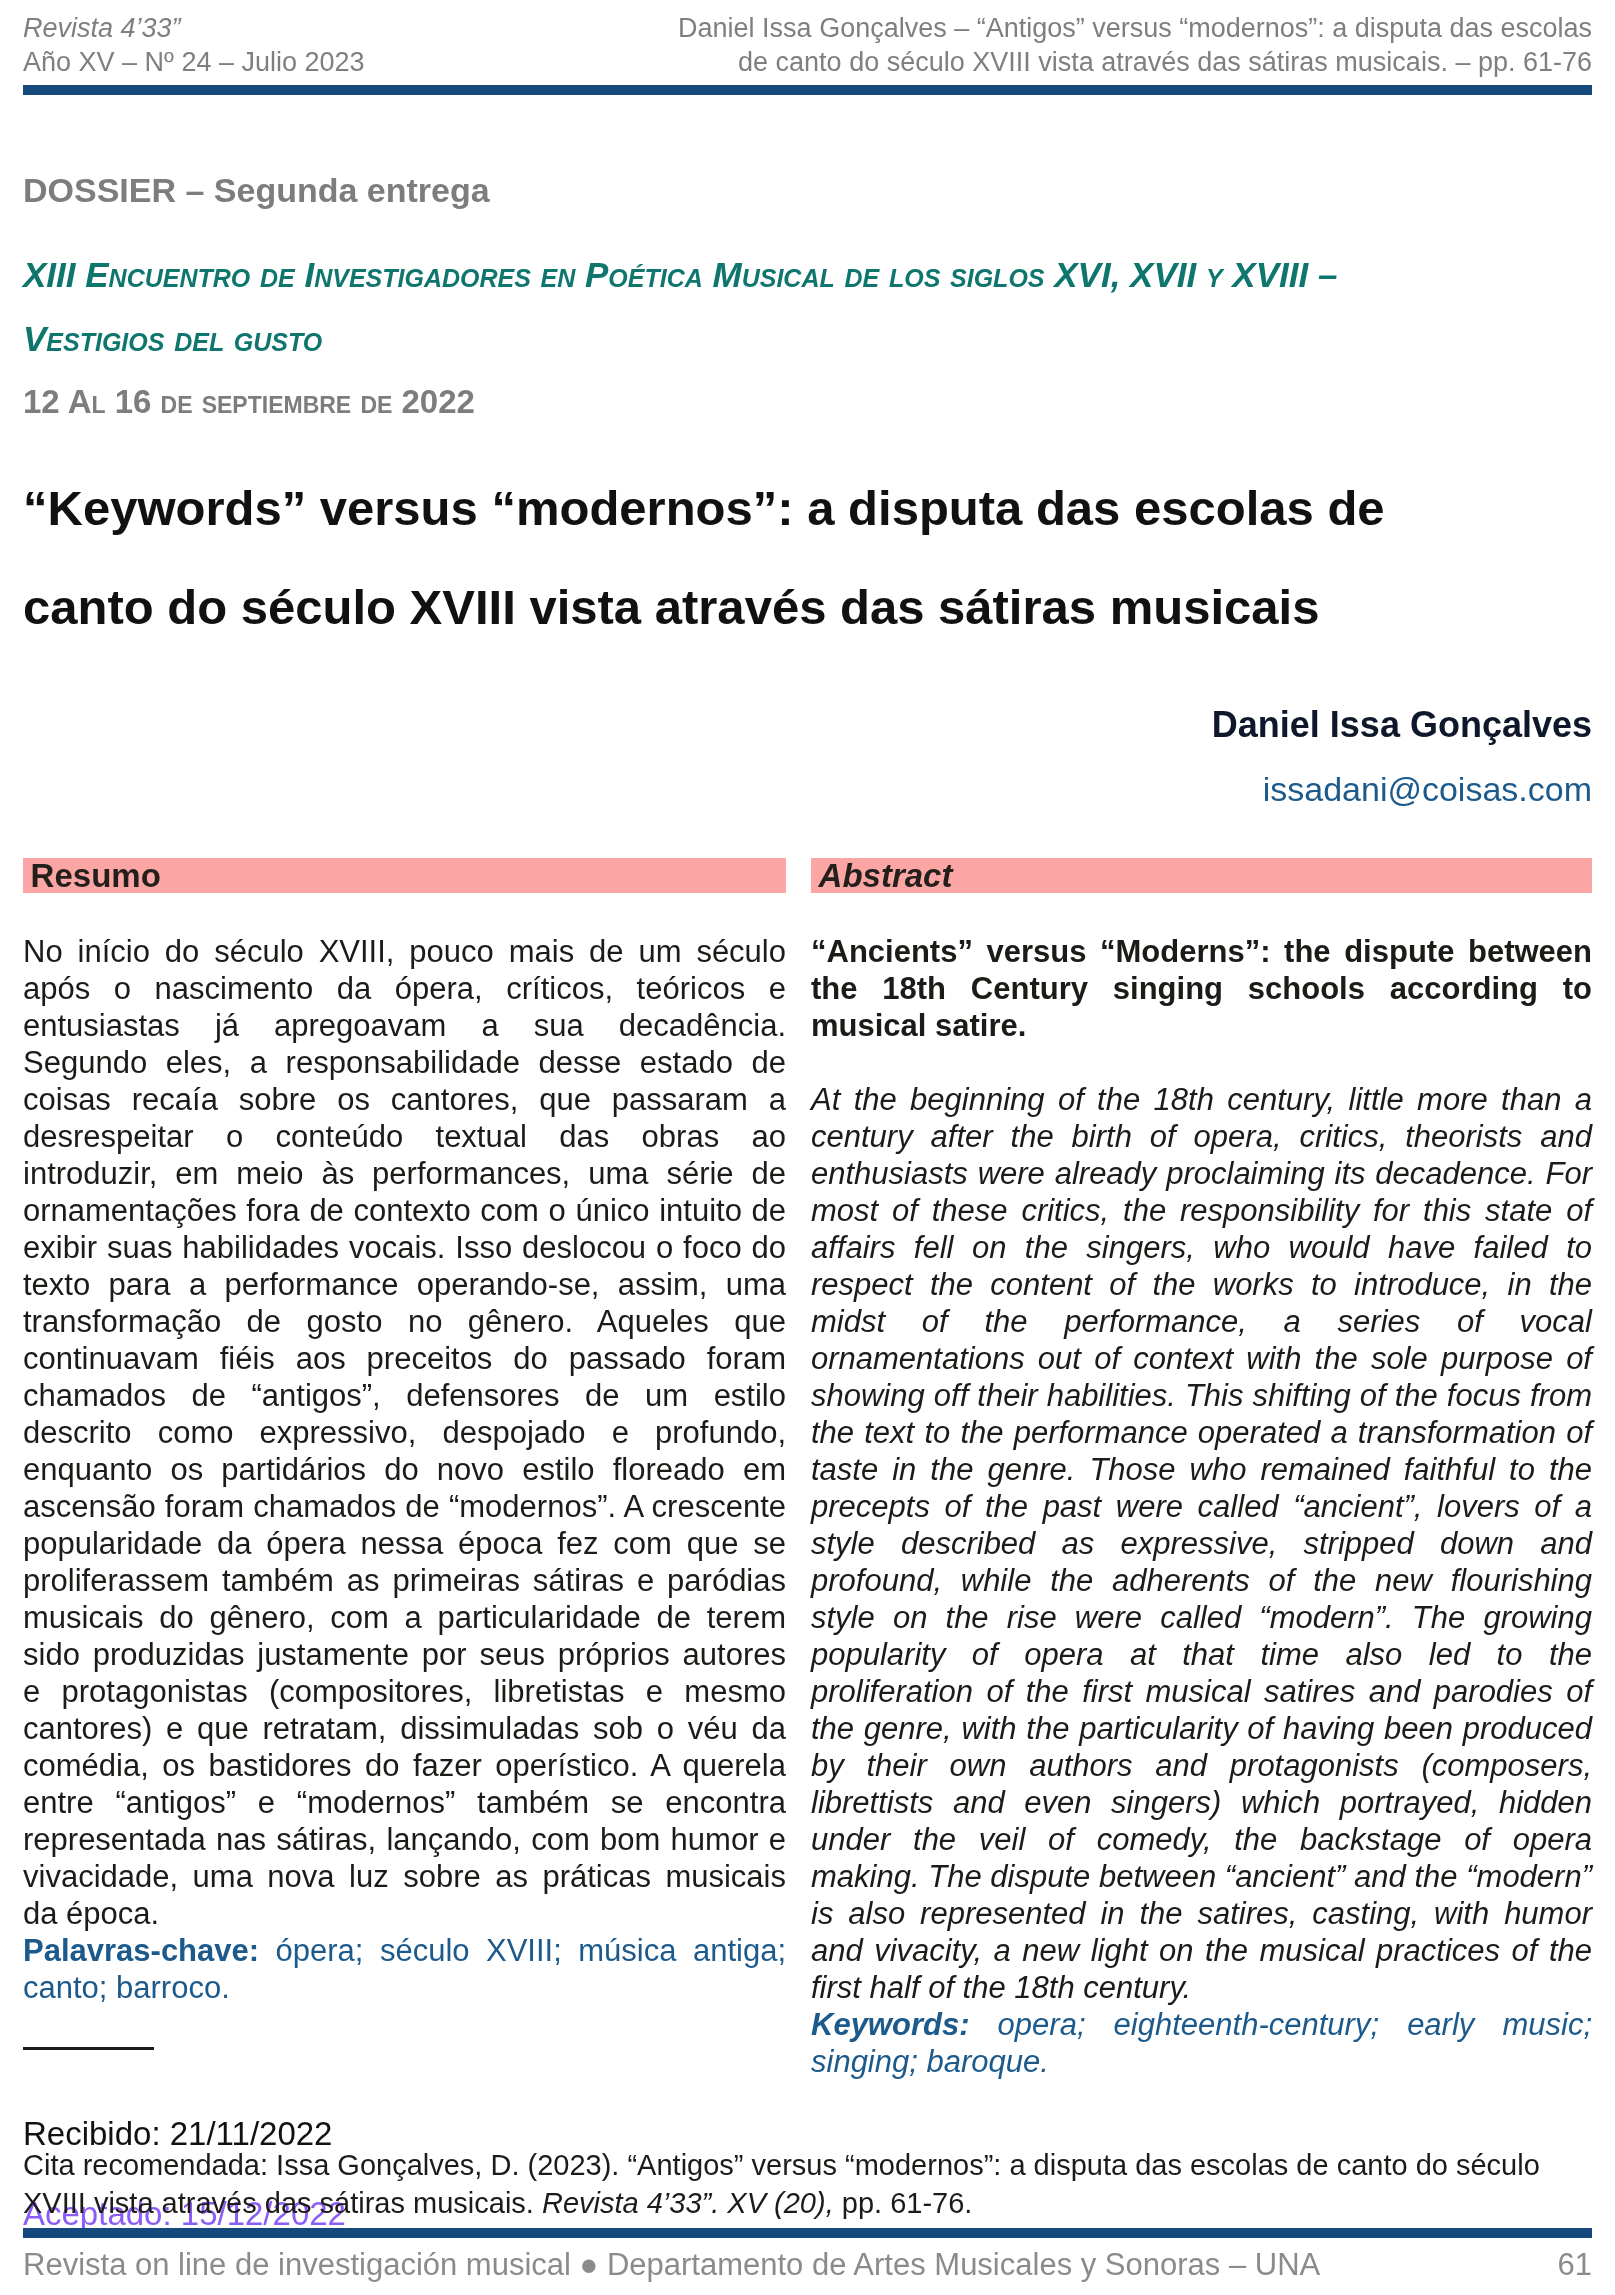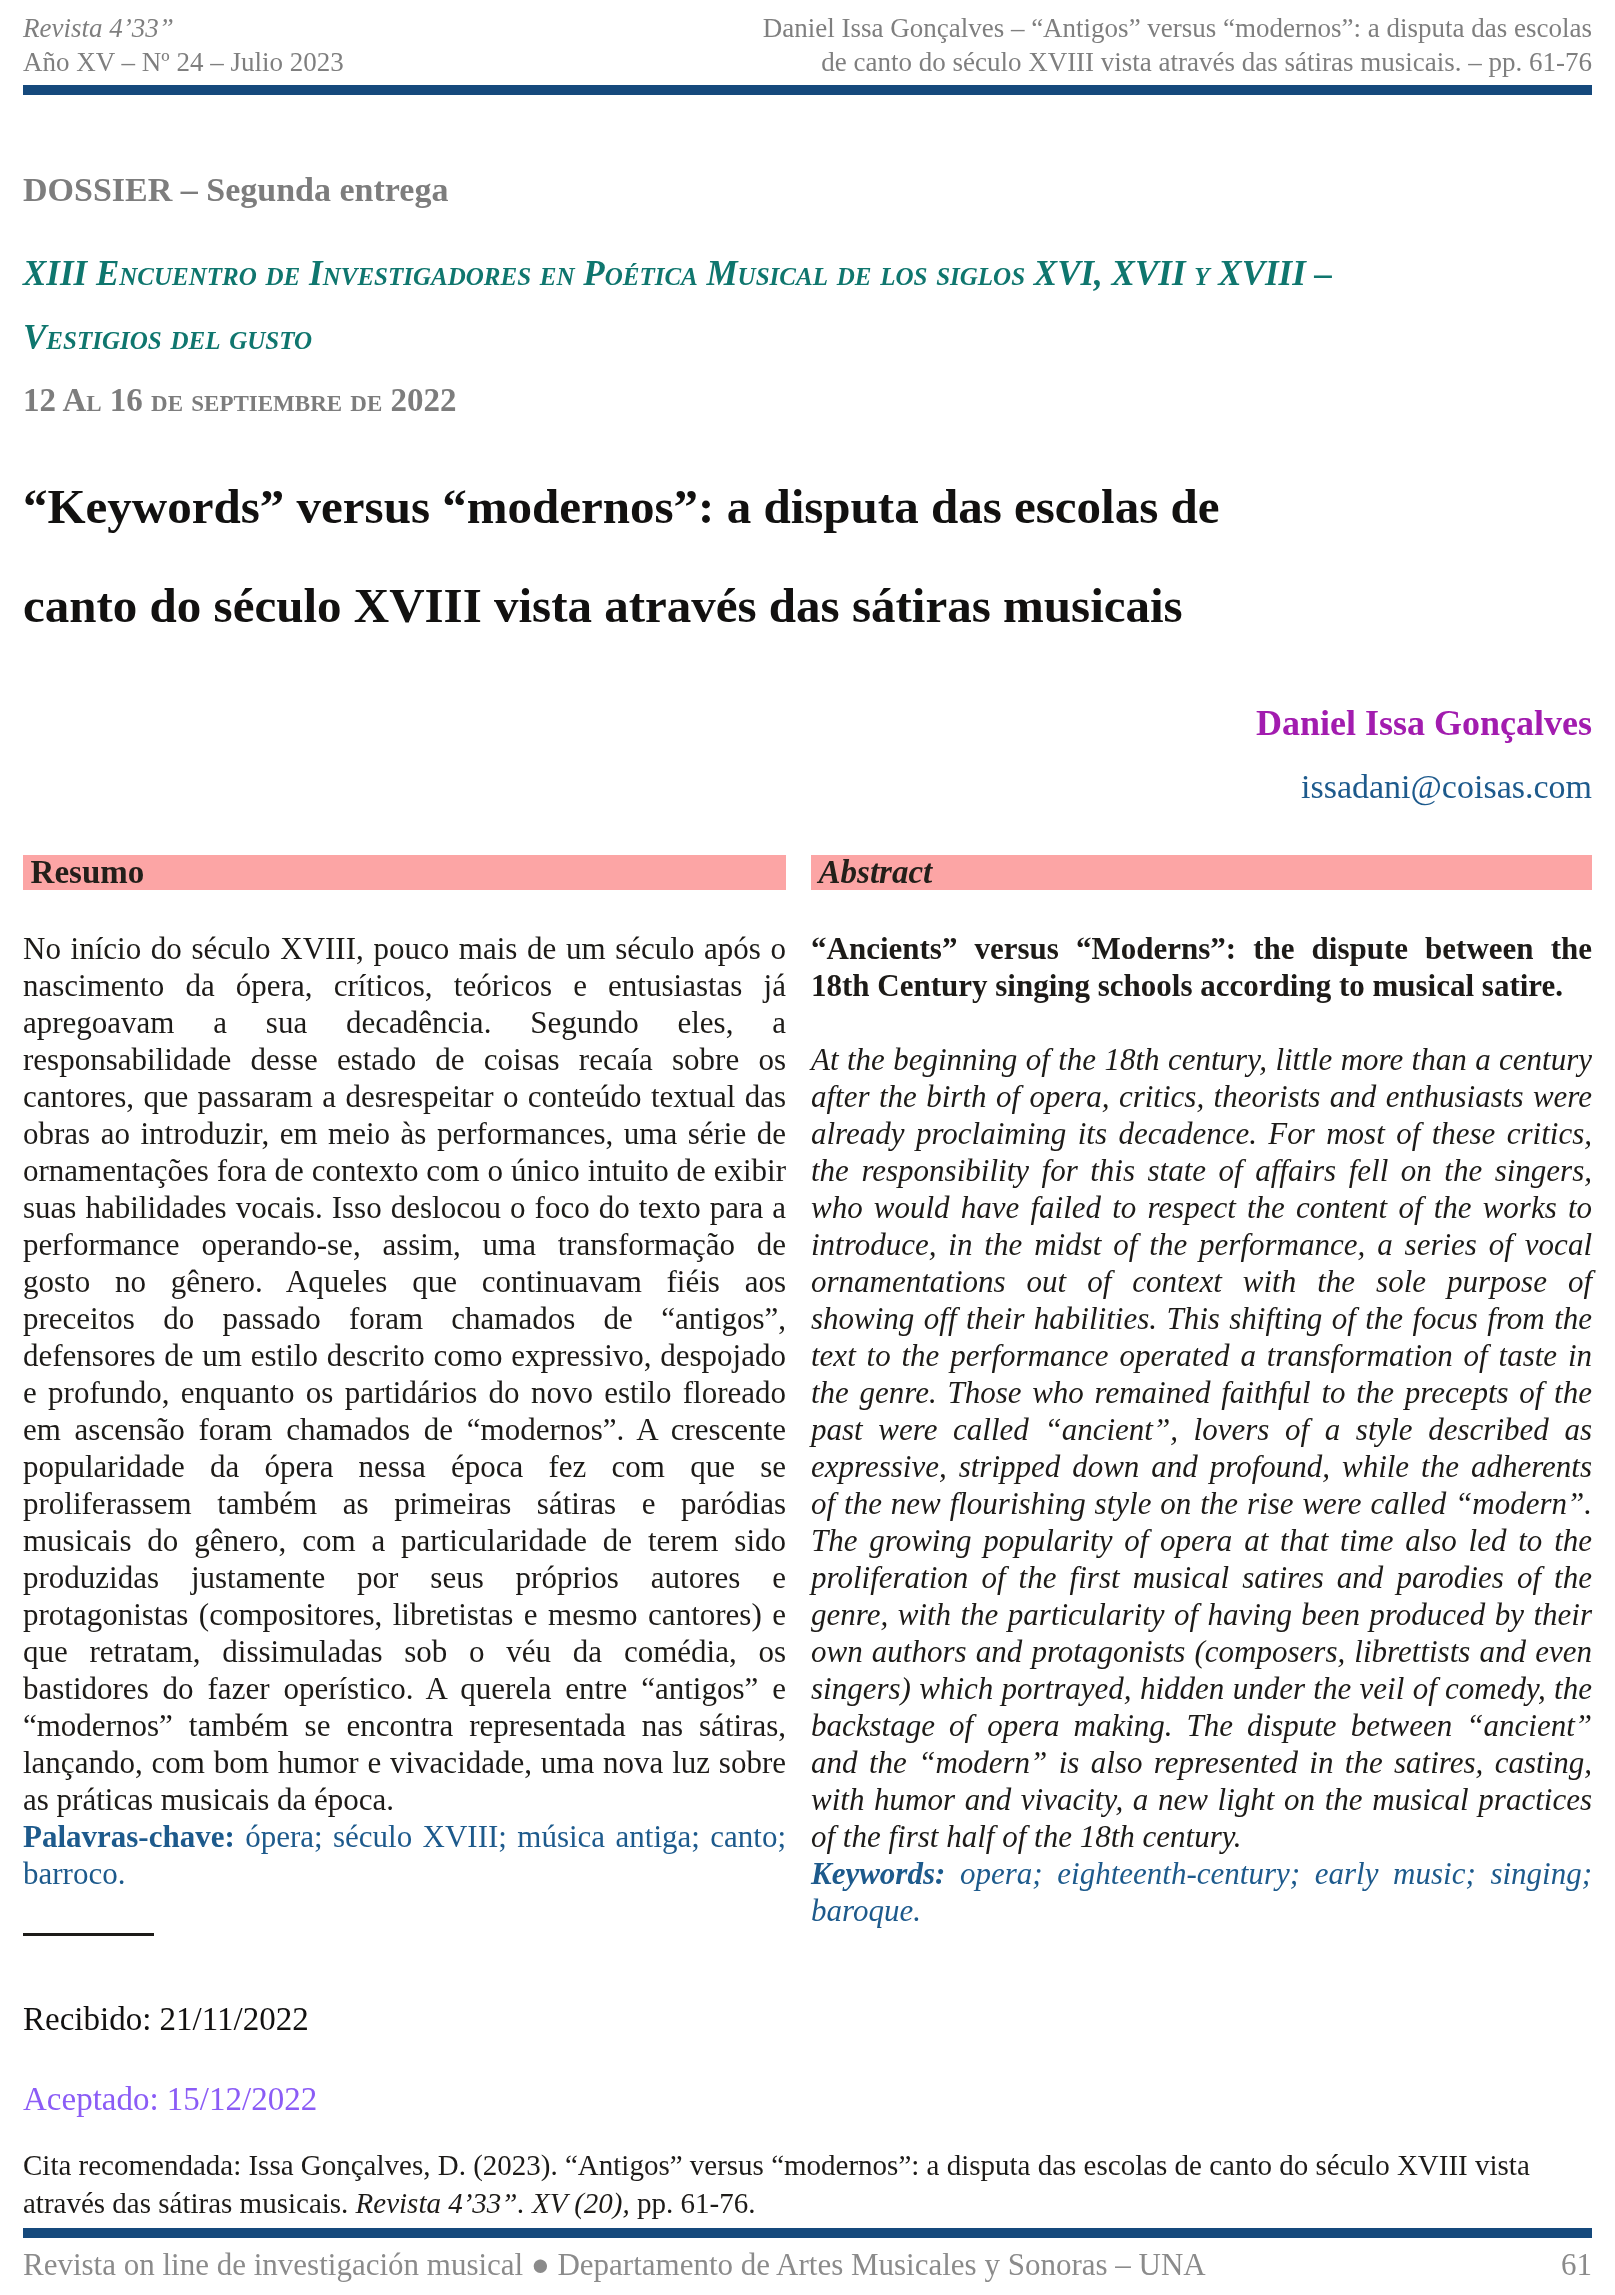--- a/index.html
+++ b/index.html
@@ -1,42 +1,42 @@
 <!DOCTYPE html>
 <html style="font-size:12px"><head>
 <meta charset="utf-8">
 <style>
   html,body{margin:0;padding:0;background:#ffffff;}
   .page{
     position:relative;
     width:1615px;height:2295px;
     background:#ffffff;
     overflow:hidden;
-    font-family:Liberation Serif, serif;
+    font-family:Liberation Sans, sans-serif;
     color:#1d1b18;
     box-sizing:border-box;
     padding:10.7px 23px 0 23px;
   }
   
   .header{display:flex;justify-content:space-between;align-items:flex-start;}
   .header .left,.header .right{font-size:27px;line-height:34px;color:#7f7f7f;}
   .header .right{text-align:right;}
   .journal-name{font-style:italic;}
   .rule{height:10px;background:#15497c;margin-top:6px;}
   
   .dossier{margin-top:76px;font-size:34px;font-weight:bold;color:#7d7d7d;}
   .event{margin-top:33px;font-size:35px;line-height:64px;color:#0f766e;
          font-style:italic;font-variant:small-caps;font-weight:600;}
   .event-dates{margin-top:12px;font-size:33px;color:#7d7d7d;
          font-variant:small-caps;font-weight:600;}
   
   .article-title{margin-top:38px;font-size:49px;line-height:99px;font-weight:bold;color:#121110;}
   
   .author-block{margin-top:47px;text-align:right;}
-  .author-name{font-size:36px;font-weight:bold;color:#a21caf;}
+  .author-name{font-size:36px;font-weight:bold;color:#0f172a;}
   .author-email{margin-top:24px;font-size:34px;color:#1d5a8c;text-decoration:none;display:inline-block;}
   
   .columns{display:flex;margin-top:49px;gap:25px;}
   .col-left{width:763px;flex:0 0 auto;}
   .col-right{flex:1 1 auto;}
   .col-header{background:#fca5a5;height:35px;line-height:35px;padding-left:7.6px;
               font-size:33px;font-weight:bold;color:#231f1a;}
   .col-header.italic{font-style:italic;}
   .col-body{margin-top:40px;font-size:31px;line-height:37px;text-align:justify;color:#1d1b18;}
   .en-title{font-weight:bold;margin:0 0 37px 0;}

